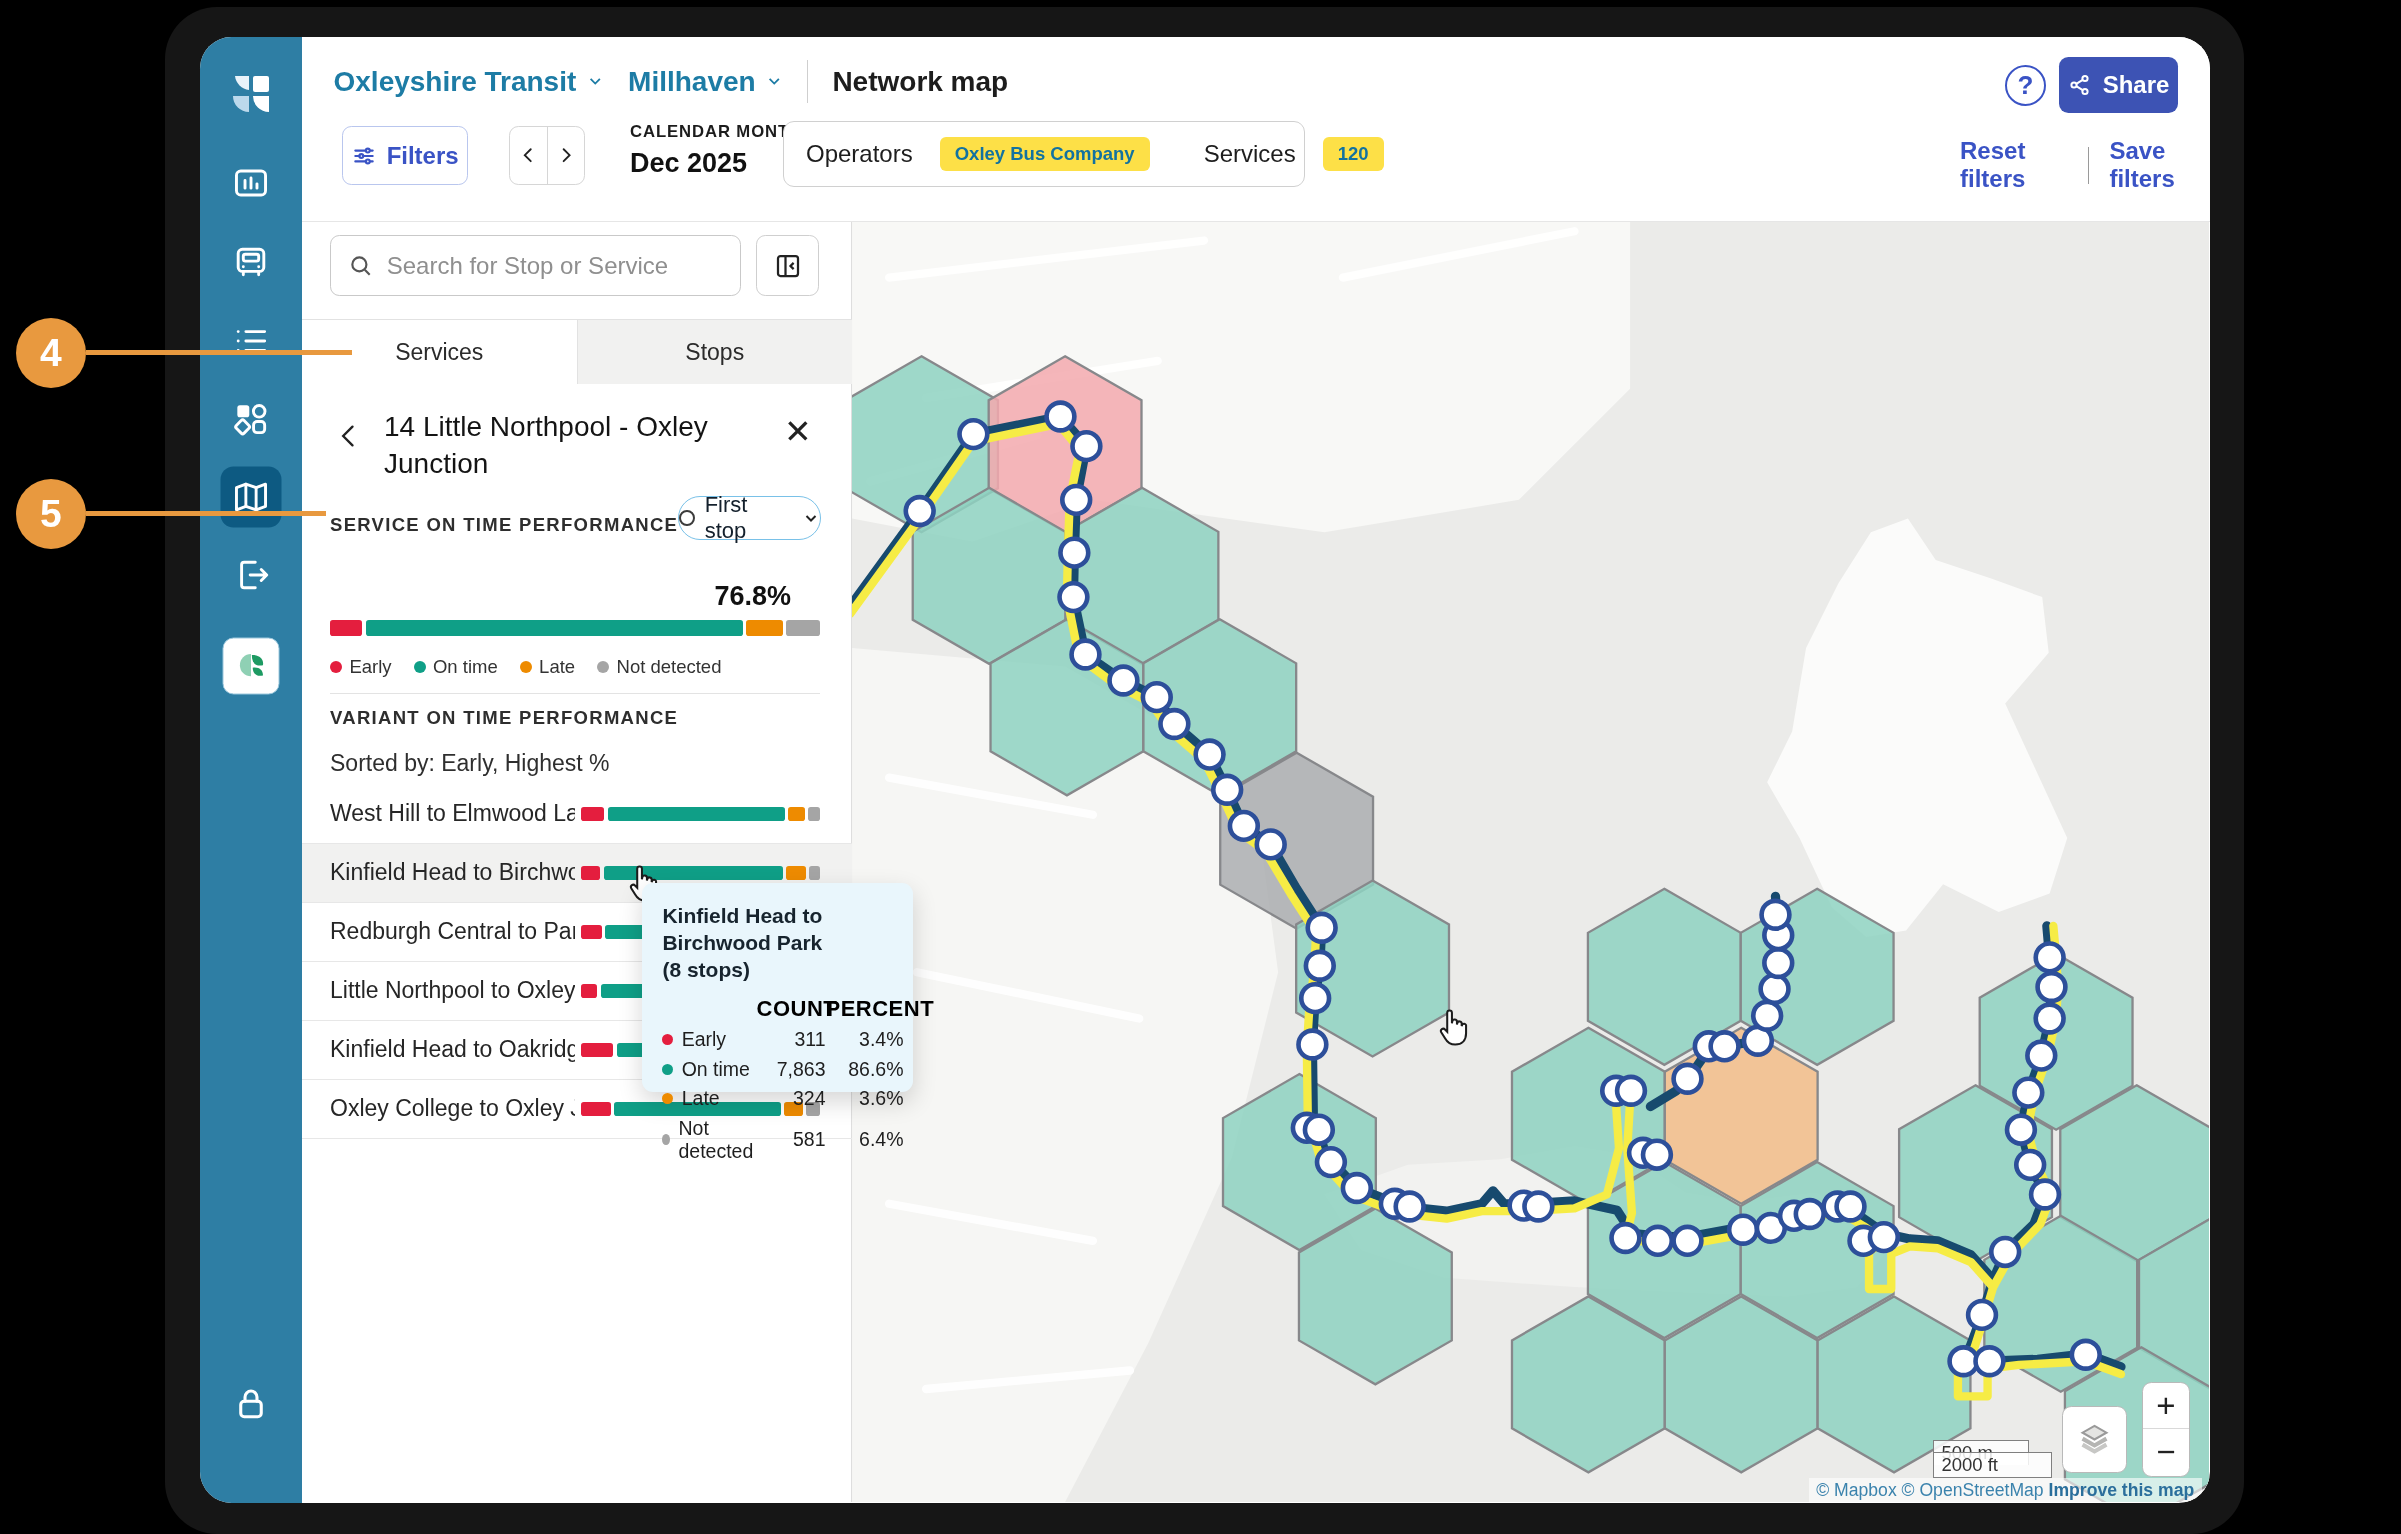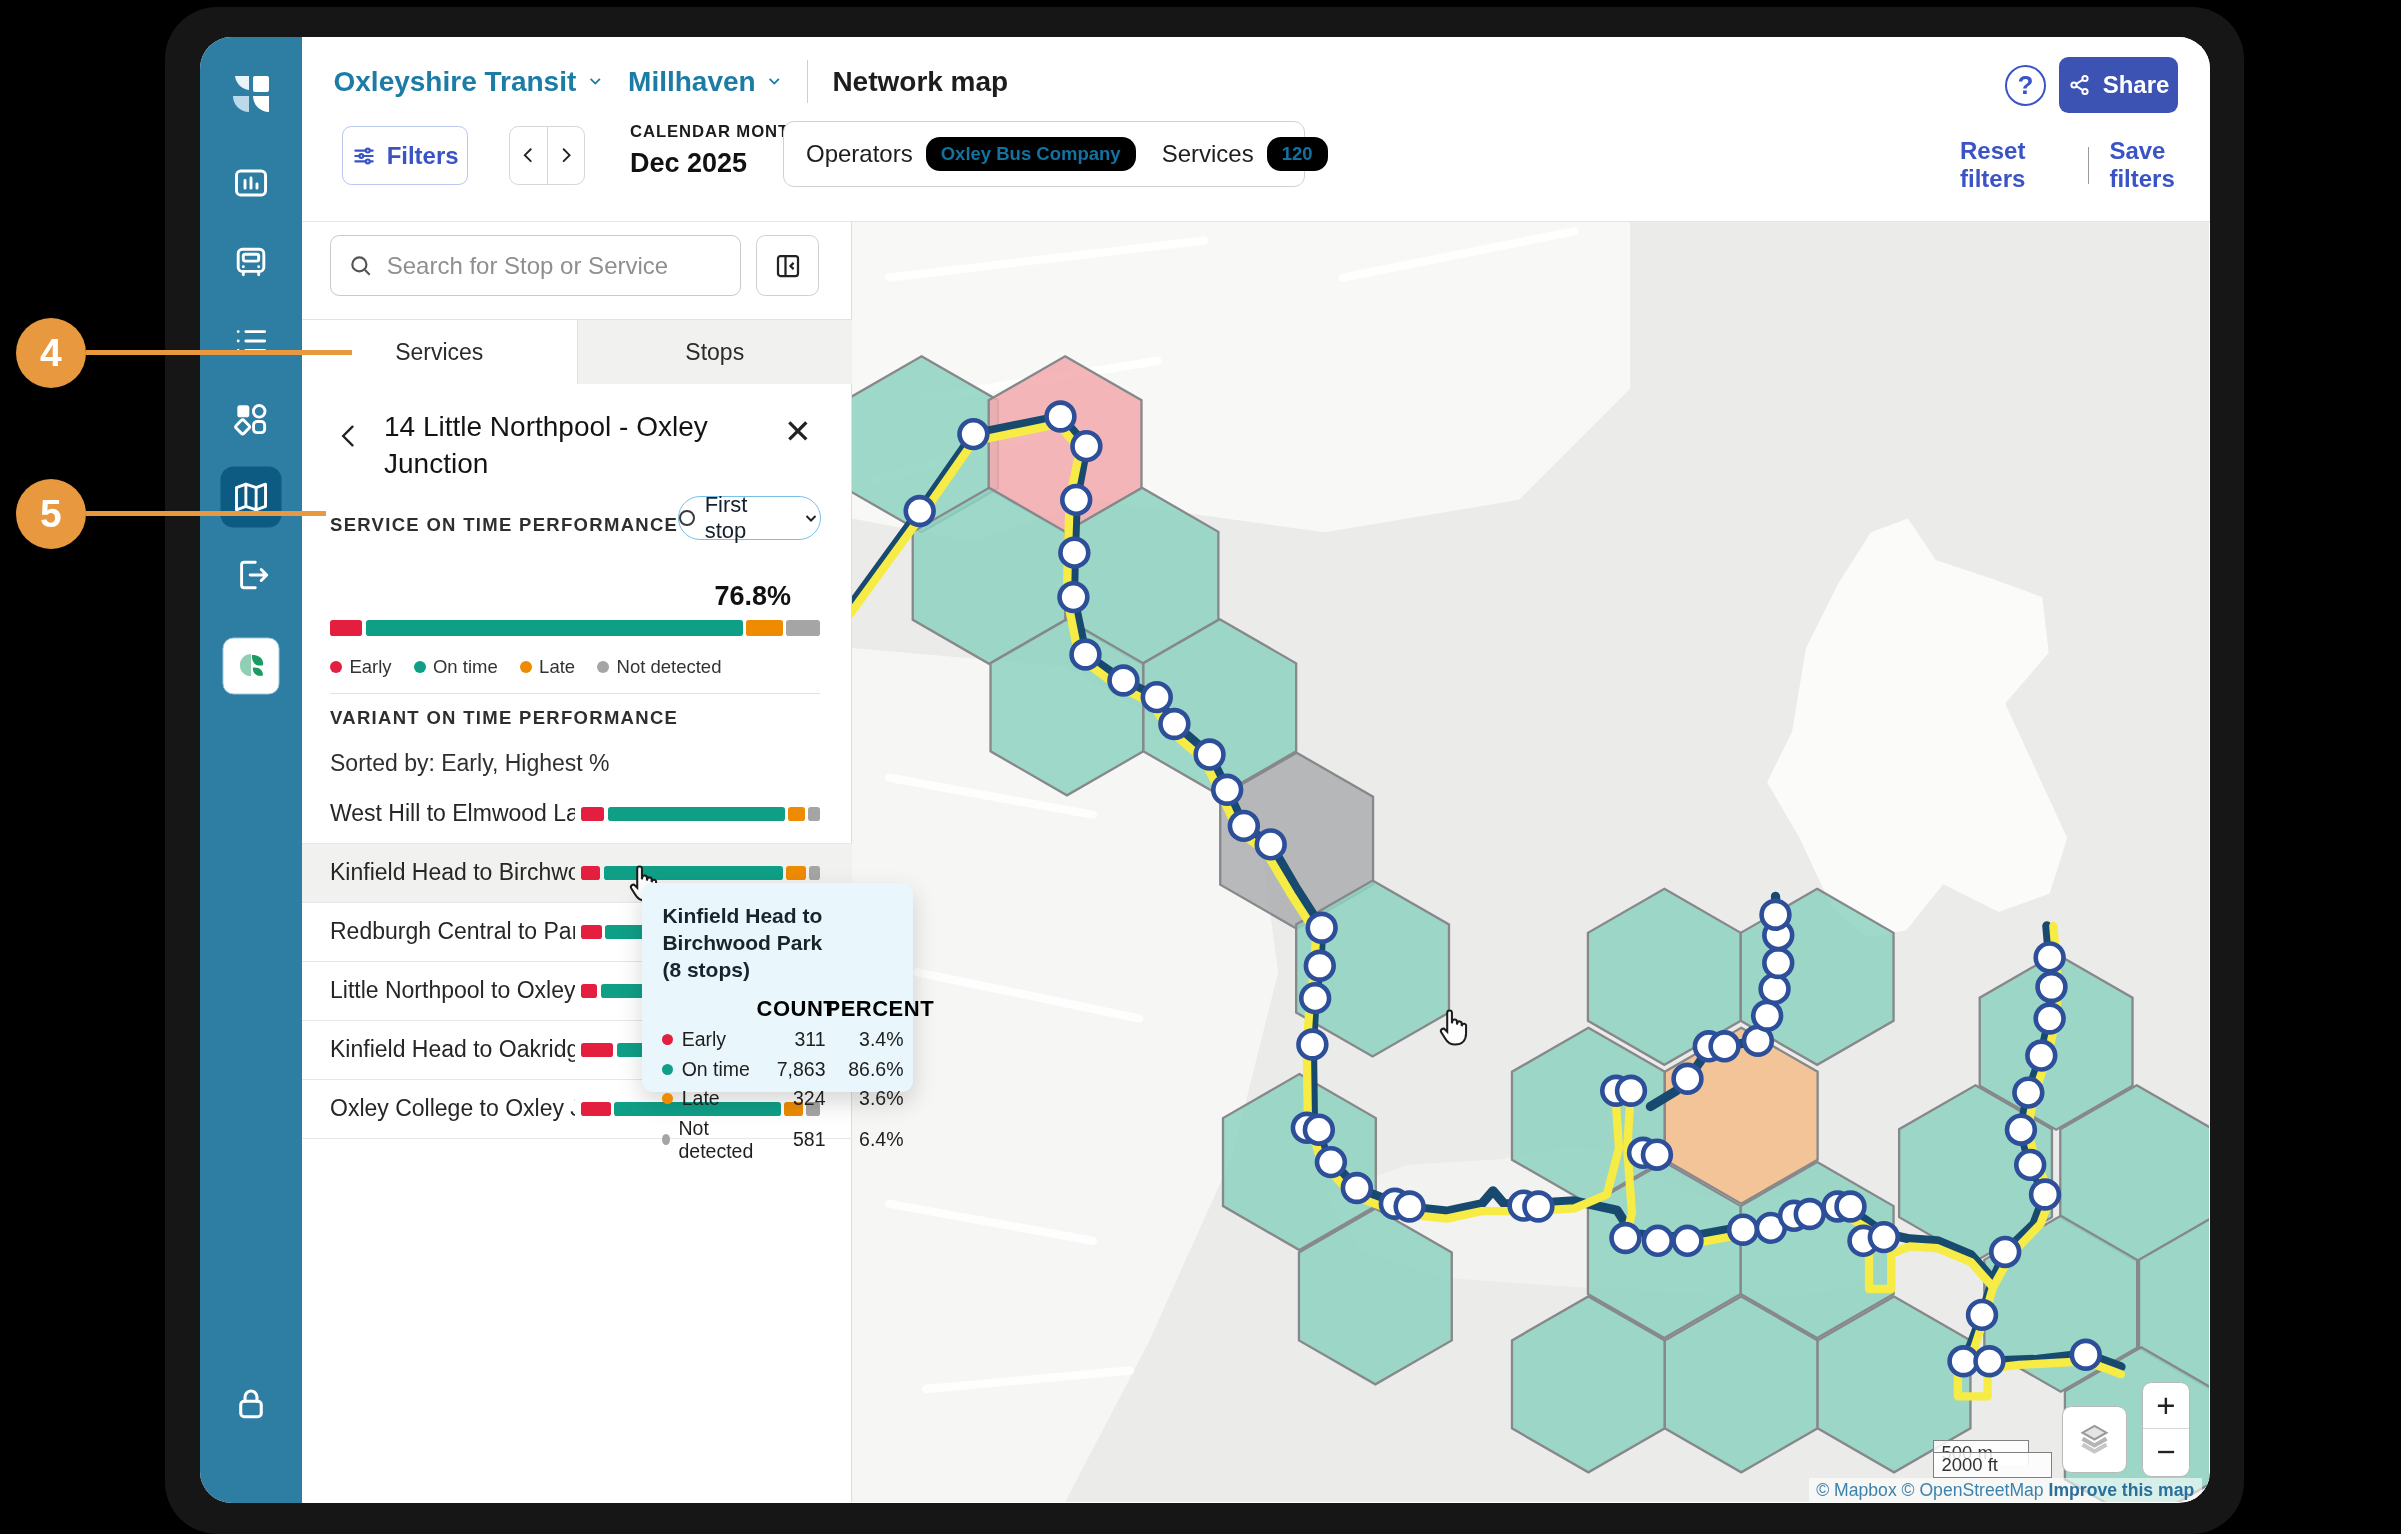--- a/index.html
+++ b/index.html
@@ -31,22 +31,22 @@
              font-size:24px;font-weight:600;display:flex;align-items:center;justify-content:center;gap:11px;}
   .filters-btn{position:absolute;left:40px;top:89px;width:126px;height:59px;border-radius:9.3px;border:1.9px solid #b9c6ee;
                color:#3a53c5;font-size:24px;font-weight:600;display:flex;align-items:center;justify-content:center;gap:9.3px;background:#fff;}
   .pager{position:absolute;left:207px;top:89px;width:76px;height:59px;border:1.9px solid #d6d6d6;border-radius:9.3px;display:flex;background:#fff;}
   .pager .pg{flex:1;display:flex;align-items:center;justify-content:center;font-size:24px;color:#222;}
   .pager .pg:first-child{border-right:1.9px solid #d6d6d6;}
   .cal{position:absolute;left:328px;top:85px;}
   .cal .lab{font-size:16.7px;font-weight:700;letter-spacing:0.9px;color:#1c1c1c;}
   .cal .val{font-size:27px;font-weight:700;color:#111;margin-top:5.6px;}
   .summary{position:absolute;left:481px;top:84px;width:522px;height:66px;border:1.9px solid #d0d0d0;border-radius:11px;background:#fff;
-           display:flex;align-items:center;gap:13px;padding:0 22px;font-size:24px;color:#1d1d1d;}
-  .chip{background:#000000;color:#1272a0;font-size:18.5px;font-weight:600;border-radius:14px;padding:5.6px 15px;white-space:nowrap;}
+           display:flex;align-items:center;gap:27px;padding:0 22px;font-size:24px;color:#1d1d1d;}
+  .chip{background:#fde047;color:#1272a0;font-size:18.5px;font-weight:600;border-radius:6px;padding:5.6px 15px;white-space:nowrap;}
   .sum-div{width:1.9px;height:35px;background:#c9c9c9;}
   .linklike{font-size:24px;font-weight:600;color:#3a53c5;cursor:pointer;}
   .rs-row{position:absolute;left:1658px;top:100px;display:flex;align-items:center;gap:20.4px;}
   .rs-div{width:0.9px;height:37px;background:#9a9a9a;}
 
   
   .workspace{position:absolute;left:102px;top:185px;width:1908px;height:1280px;padding-left:38px;}
   .panel{position:absolute;left:0;top:0;width:550px;height:100%;background:#fff;border-right:0.9px solid #dedede;z-index:3;}
   .search-box{position:absolute;left:28px;top:13px;width:411px;height:61px;border:1.9px solid #c9c9c9;border-radius:9.3px;
               display:flex;align-items:center;gap:13px;padding:0 16.7px;color:#8f8f8f;font-size:24px;background:#fff;}

